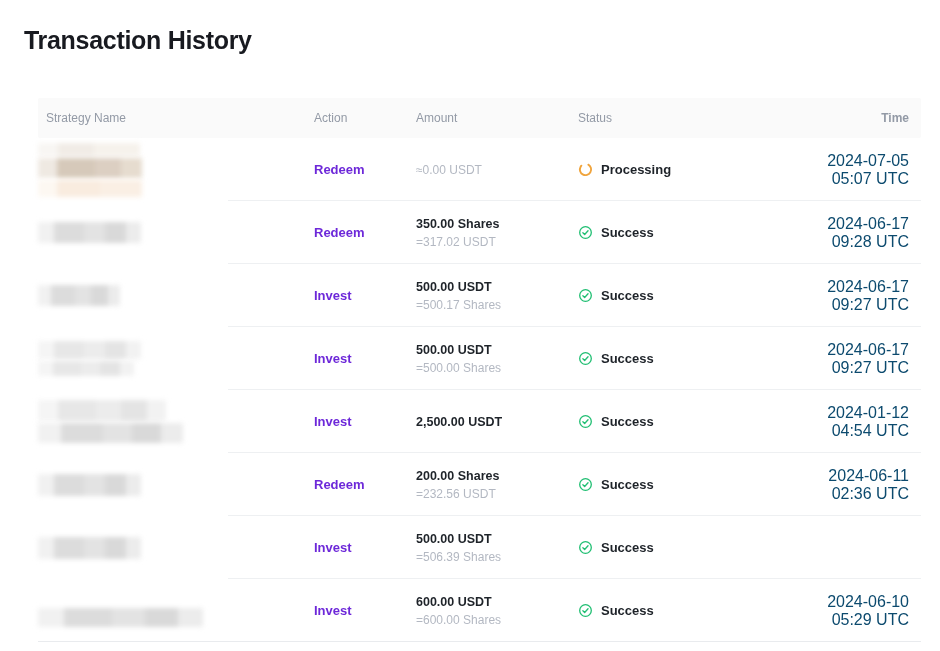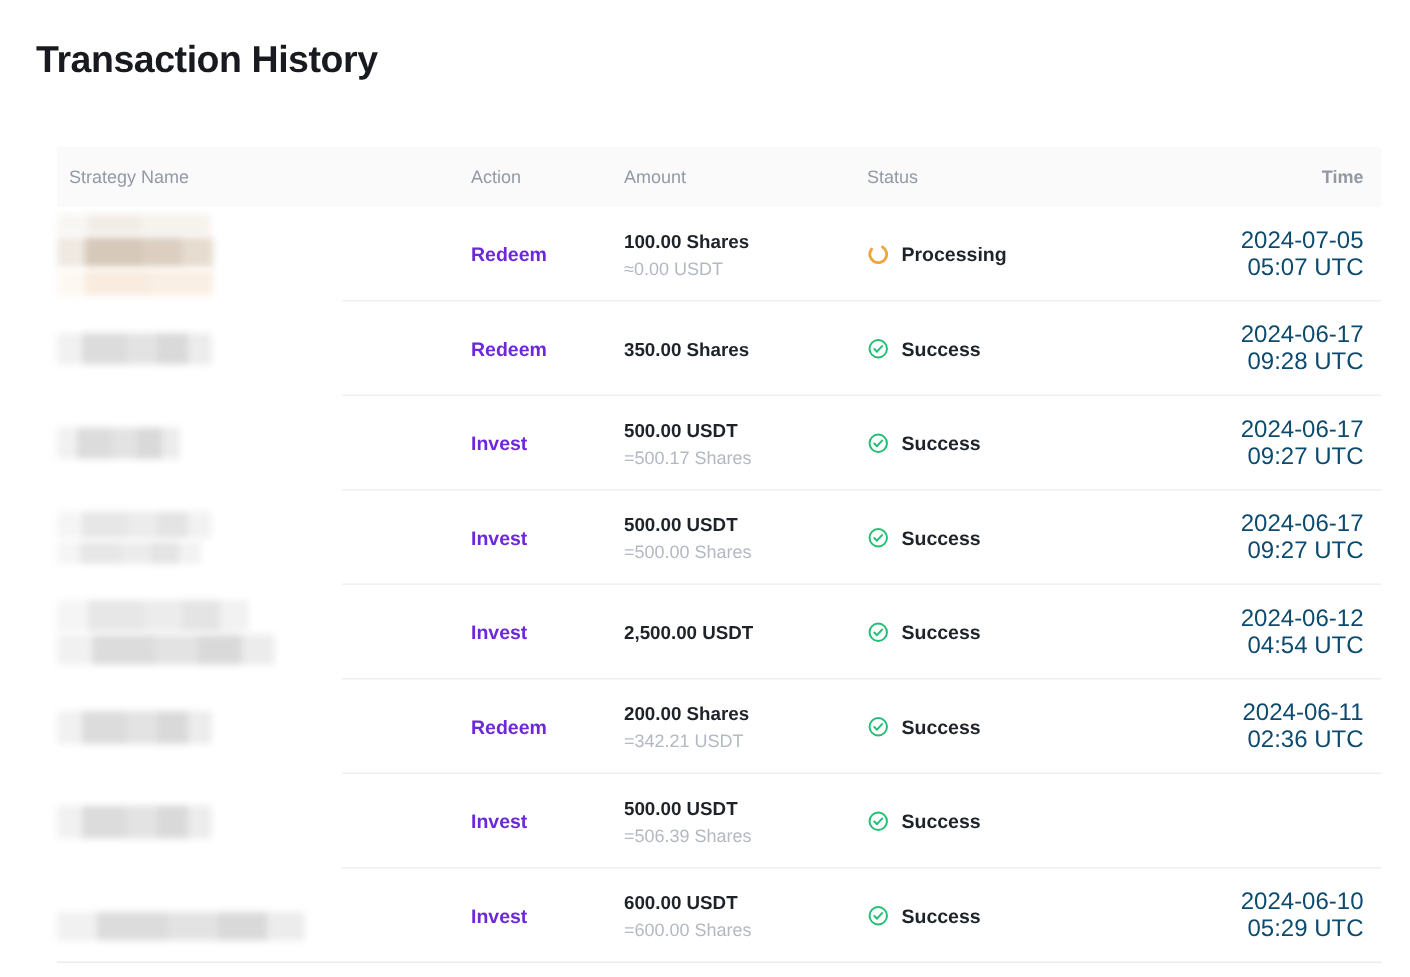--- a/index.html
+++ b/index.html
@@ -82,39 +82,39 @@
   </div>
 
   <div class="tr r1">
     <div class="strategy">
       <div class="bl b1"></div>
       <div class="bl b2"></div>
       <div class="bl b3"></div>
     </div>
     <div class="action">Redeem</div>
     <div class="amount">
-      <div class="primary">100.00 Shares</div>
       <div class="secondary">≈0.00 USDT</div>
     </div>
     <div class="status">
       <svg class="spin" width="15" height="15" viewBox="0 0 16 16">
           <circle cx="8" cy="8" r="6" fill="none" stroke="#F0A43C" stroke-width="2" stroke-dasharray="29 9" stroke-linecap="round"></circle>
         </svg>
       <span class="label">Processing</span>
     </div>
     <div class="time">2024-07-05 05:07 UTC</div>
   </div>
 
   <div class="tr r2">
     <div class="strategy">
       <div class="bl b1 g1"></div>
     </div>
     <div class="action">Redeem</div>
     <div class="amount">
       <div class="primary">350.00 Shares</div>
+      <div class="secondary">=317.02 USDT</div>
     </div>
     <div class="status">
       <svg width="15" height="15" viewBox="0 0 16 16">
           <circle cx="8" cy="8" r="6.2" fill="none" stroke="#21BF73" stroke-width="1.4"></circle>
           <path d="M5.2 8.2l1.9 1.9 3.6-4" fill="none" stroke="#21BF73" stroke-width="1.4" stroke-linecap="round" stroke-linejoin="round"></path>
         </svg>
       <span class="label">Success</span>
     </div>
     <div class="time">2024-06-17 09:28 UTC</div>
   </div>
@@ -167,31 +167,31 @@
     <div class="amount">
       <div class="primary">2,500.00 USDT</div>
     </div>
     <div class="status">
       <svg width="15" height="15" viewBox="0 0 16 16">
           <circle cx="8" cy="8" r="6.2" fill="none" stroke="#21BF73" stroke-width="1.4"></circle>
           <path d="M5.2 8.2l1.9 1.9 3.6-4" fill="none" stroke="#21BF73" stroke-width="1.4" stroke-linecap="round" stroke-linejoin="round"></path>
         </svg>
       <span class="label">Success</span>
     </div>
-    <div class="time">2024-06-12 04:54 UTC</div>
+    <div class="time">2024-01-12 04:54 UTC</div>
   </div>
 
   <div class="tr r6">
     <div class="strategy">
       <div class="bl b1 g1"></div>
     </div>
     <div class="action">Redeem</div>
     <div class="amount">
       <div class="primary">200.00 Shares</div>
-      <div class="secondary">=342.21 USDT</div>
+      <div class="secondary">=232.56 USDT</div>
     </div>
     <div class="status">
       <svg width="15" height="15" viewBox="0 0 16 16">
           <circle cx="8" cy="8" r="6.2" fill="none" stroke="#21BF73" stroke-width="1.4"></circle>
           <path d="M5.2 8.2l1.9 1.9 3.6-4" fill="none" stroke="#21BF73" stroke-width="1.4" stroke-linecap="round" stroke-linejoin="round"></path>
         </svg>
       <span class="label">Success</span>
     </div>
     <div class="time">2024-06-11 02:36 UTC</div>
   </div>

